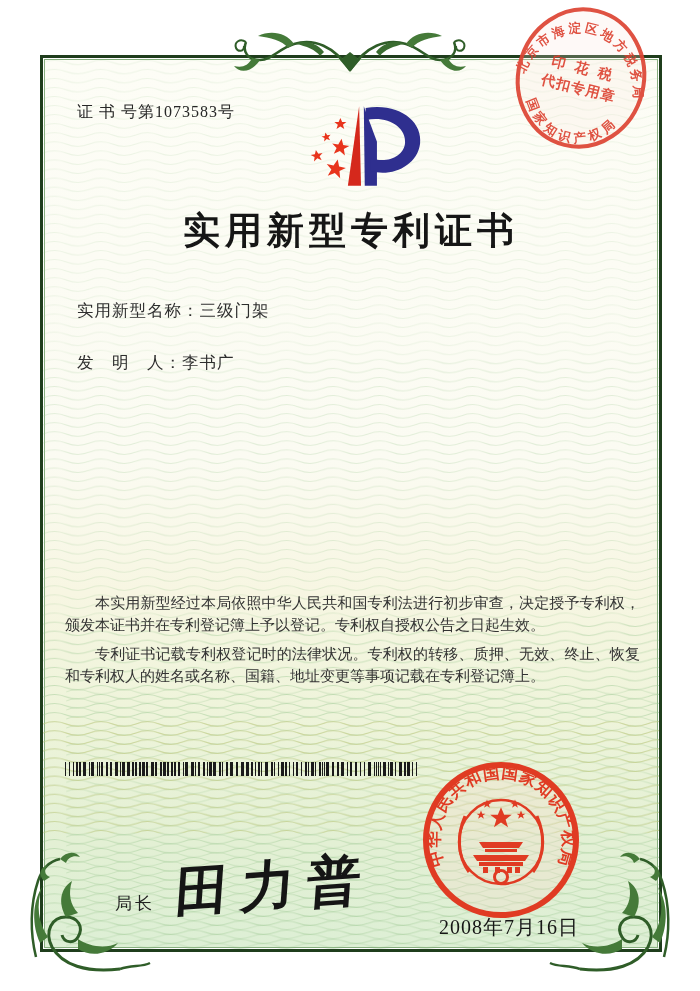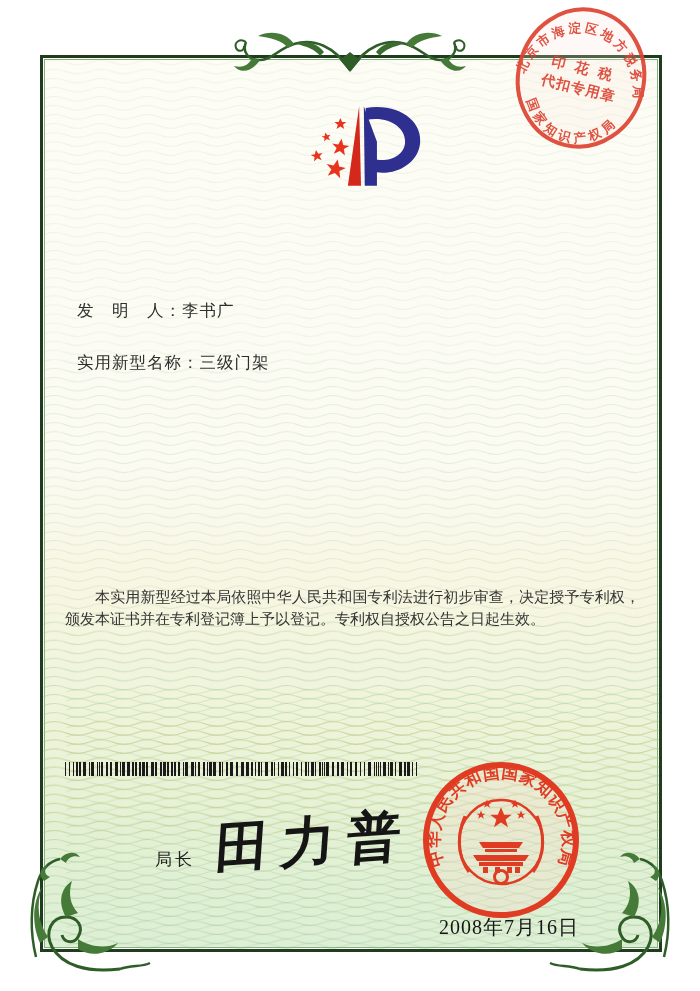--- a/index.html
+++ b/index.html
@@ -18,24 +18,24 @@
   .logo{position:absolute;left:243px;top:30px;width:150px;height:115px;}
   .tax-stamp{position:absolute;left:508px;top:2px;width:146px;height:152px;transform:rotate(14deg);opacity:.92;}
   .title{position:absolute;left:0;top:148px;width:100%;text-align:center;margin:0;
     font-size:37px;font-weight:bold;letter-spacing:5px;color:#161616;}
   .fields{position:absolute;left:34px;top:242px;width:560px;font-size:16.5px;color:#2e2e2e;}
   .field-row{margin-bottom:29.5px;white-space:nowrap;}
   .f-label{letter-spacing:1px;}
   .f-value{letter-spacing:1px;}
   .paragraphs{position:absolute;left:22px;top:528px;width:575px;font-size:15px;line-height:1.47;
     text-align:justify;color:#333333;}
-  .paragraphs p{margin:0 0 7px 0;text-indent:2em;}
+  .paragraphs p{margin:6px 0 7px 0;text-indent:2em;}
   .barcode{position:absolute;left:22px;top:704px;width:358px;height:14px;display:flex;align-items:stretch;}
   .barcode .bar{background:#1b1b1b;height:100%;}
-  .sig-row{position:absolute;left:70px;top:742px;width:300px;height:110px;margin-left:40px;}
+  .sig-row{position:absolute;left:70px;top:786px;width:300px;height:110px;}
   .sig-title{position:absolute;left:2px;top:48px;font-size:17px;letter-spacing:3px;color:#222;}
   .sig-name{position:absolute;left:62px;top:6px;font-size:54px;font-weight:700;color:#151515;
     letter-spacing:12px;transform:rotate(-4deg) skewX(-8deg);font-family:"DejaVu Serif",serif;}
   .seal{position:absolute;left:376px;top:700px;width:164px;height:164px;}
   .seal-date{position:absolute;left:396px;top:856px;font-size:20px;letter-spacing:1px;color:#161616;}
   .footer{position:absolute;left:0;bottom:5px;width:100%;text-align:center;font-size:13px;
     letter-spacing:3px;color:#222;}
   .ornament{position:absolute;pointer-events:none;}
   .orn-top{left:228px;top:26px;width:244px;height:58px;}
   .orn-bl{left:22px;top:845px;width:132px;height:132px;}
@@ -55,46 +55,49 @@
         <path d="M0,4.5 Q11.5,0 23,4.5 T46,4.5" fill="none" stroke="#d8ca74" stroke-width="1"></path>
       </pattern>
     </defs>
     <rect x="0" y="0" width="610" height="300" fill="url(#gw)" opacity="0.18"></rect>
     <rect x="0" y="300" width="610" height="260" fill="url(#gw)" opacity="0.28"></rect>
     <rect x="0" y="560" width="610" height="325" fill="url(#gw)" opacity="0.5"></rect>
     <rect x="0" y="620" width="610" height="265" fill="url(#gw)" opacity="0.35" transform="translate(23,4)"></rect>
     <rect x="0" y="655" width="610" height="115" fill="url(#gy)" opacity="0.4"></rect>
   </svg>
 
+  <div class="cert-no">证 书 号第1073583号</div>
 
   <svg class="logo" viewBox="0 0 160 120" aria-hidden="true">
     <g fill="#e8341c">
       <path transform="translate(58,37) scale(0.8)" d="M0,-8 L2.35,-2.47 L8,-2.47 L3.4,1.1 L5.2,6.8 L0,3.4 L-5.2,6.8 L-3.4,1.1 L-8,-2.47 L-2.35,-2.47 Z"></path>
       <path transform="translate(43,51) scale(0.62) rotate(-12)" d="M0,-8 L2.35,-2.47 L8,-2.47 L3.4,1.1 L5.2,6.8 L0,3.4 L-5.2,6.8 L-3.4,1.1 L-8,-2.47 L-2.35,-2.47 Z"></path>
       <path transform="translate(58,62) scale(1.15) rotate(8)" d="M0,-8 L2.35,-2.47 L8,-2.47 L3.4,1.1 L5.2,6.8 L0,3.4 L-5.2,6.8 L-3.4,1.1 L-8,-2.47 L-2.35,-2.47 Z"></path>
       <path transform="translate(33,71) scale(0.8) rotate(-10)" d="M0,-8 L2.35,-2.47 L8,-2.47 L3.4,1.1 L5.2,6.8 L0,3.4 L-5.2,6.8 L-3.4,1.1 L-8,-2.47 L-2.35,-2.47 Z"></path>
       <path transform="translate(53,85) scale(1.3) rotate(12)" d="M0,-8 L2.35,-2.47 L8,-2.47 L3.4,1.1 L5.2,6.8 L0,3.4 L-5.2,6.8 L-3.4,1.1 L-8,-2.47 L-2.35,-2.47 Z"></path>
     </g>
     <polygon points="78,18 66,103 80,103" fill="#d5281c"></polygon>
     <polygon points="83,18 97,56 97,103 84,103" fill="#2f2f8f"></polygon>
     <path fill="#2f2f8f" d="M85,20 C120,14 146,34 143,58 C140,82 112,94 90,87 L90,73 C106,80 126,72 127,57 C128,40 108,28 85,33 Z"></path>
   </svg>
 
+  <h1 class="title">实用新型专利证书</h1>
 
   <div class="fields">
+    <div class="field-row">
+      <span class="f-label">实用新型名称：</span><span class="f-value">三级门架</span>
+    </div>
     <div class="field-row">
       <span class="f-label">发　明　人：</span><span class="f-value">李书广</span>
     </div>
-    <div class="field-row">
-      <span class="f-label">实用新型名称：</span><span class="f-value">三级门架</span>
-    </div>
   </div>
 
   <div class="paragraphs">
     <p>本实用新型经过本局依照中华人民共和国专利法进行初步审查，决定授予专利权，颁发本证书并在专利登记簿上予以登记。专利权自授权公告之日起生效。</p>
+    <p>专利证书记载专利权登记时的法律状况。专利权的转移、质押、无效、终止、恢复和专利权人的姓名或名称、国籍、地址变更等事项记载在专利登记簿上。</p>
   </div>
 
   <div class="barcode" aria-hidden="true">
       <div class="bar" style="width: 1px; margin-right: 3px;"></div>
       <div class="bar" style="width: 1px; margin-right: 3px;"></div>
       <div class="bar" style="width: 1px; margin-right: 2px;"></div>
       <div class="bar" style="width: 2px; margin-right: 1px;"></div>
       <div class="bar" style="width: 2px; margin-right: 2px;"></div>
       <div class="bar" style="width: 3px; margin-right: 3px;"></div>
       <div class="bar" style="width: 1px; margin-right: 1px;"></div>

